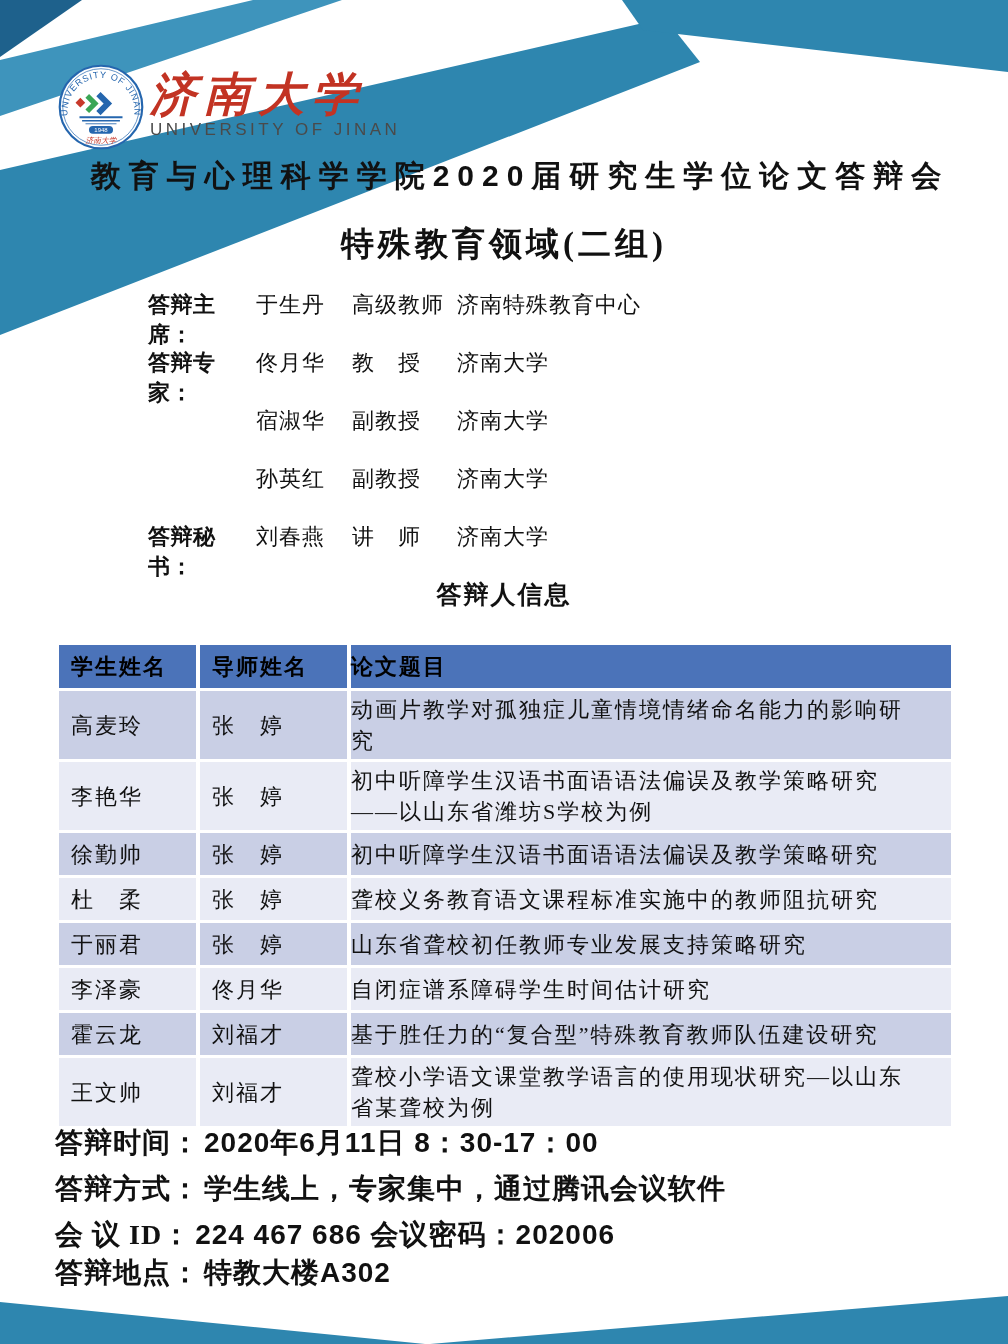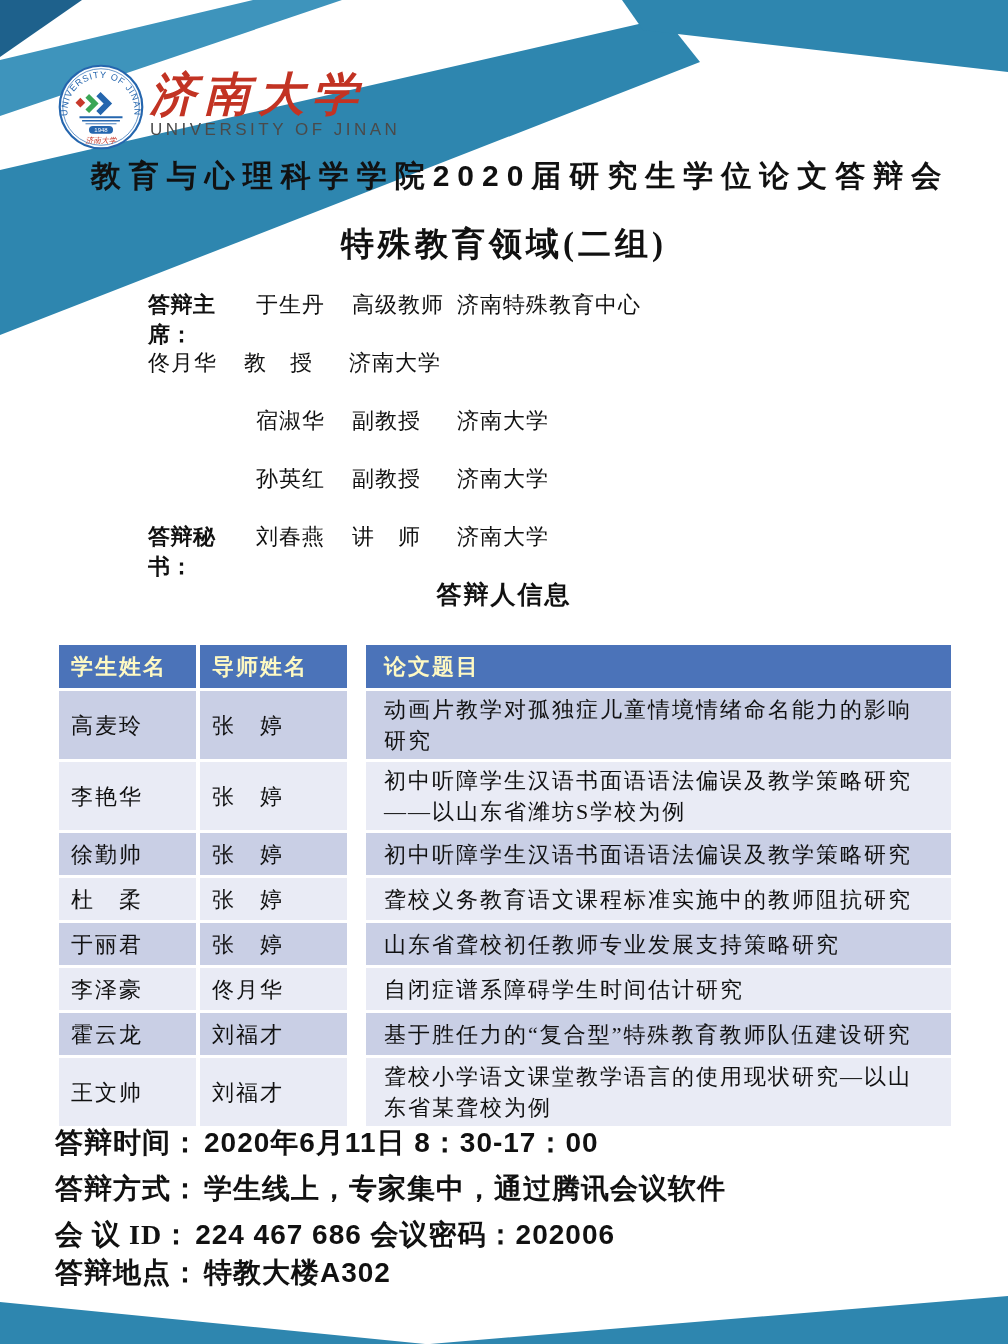--- a/index.html
+++ b/index.html
@@ -34,22 +34,22 @@
   .c-row{display:flex;height:58px;align-items:flex-start;font-size:22px;}
   .c-label{width:108px;font-weight:bold;letter-spacing:0.5px;}
   .c-name{width:96px;letter-spacing:1px;}
   .c-title{width:105px;letter-spacing:1px;}
   .c-org{letter-spacing:1px;}
   
   .table{position:absolute;left:59px;top:645px;width:892px;}
   .t-row{display:grid;grid-template-columns:137px 147px 1fr;column-gap:4px;margin-bottom:3px;}
   .t-cell{min-height:42px;display:flex;align-items:center;font-size:22px;
           letter-spacing:2px;line-height:31px;padding:3px 4px 3px 12px;box-sizing:border-box;}
-  .t-cell.c3{padding-right:26px;padding-left:18px;margin-left:15px;}
-  .t-head .t-cell{background:#4B73B9;color:#fef9c3;font-weight:bold;min-height:43px;}
+  .t-cell.c3{padding-right:26px;padding-left:0;}
+  .t-head .t-cell{background:#4B73B9;color:#000000;font-weight:bold;min-height:43px;}
   .t-row.shade-a .t-cell{background:#C9CFE5;}
   .t-row.shade-b .t-cell{background:#E9EBF5;}
   
   .footer{position:absolute;left:55px;top:1128px;font-size:28px;}
   .f-line{line-height:30px;display:flex;}
   .f-l1{margin-bottom:16px;} .f-l2{margin-bottom:16px;} .f-l3{margin-bottom:8px;}
   .f-label{font-weight:bold;letter-spacing:1px;}
   .f-value{font-weight:bold;font-family:"Liberation Sans",sans-serif;letter-spacing:1px;margin-left:4px;}
 </style>
 </head>
@@ -94,20 +94,21 @@
   <div class="subtitle">特殊教育领域(二组)</div>
 
   <div class="committee">
     <div class="c-row">
       <span class="c-label">答辩主席：</span>
       <span class="c-name">于生丹</span>
       <span class="c-title">高级教师</span>
       <span class="c-org">济南特殊教育中心</span>
     </div>
     <div class="c-row">
+      <span class="c-label">答辩专家：</span>
       <span class="c-name">佟月华</span>
       <span class="c-title">教　授</span>
       <span class="c-org">济南大学</span>
     </div>
     <div class="c-row">
       <span class="c-label"></span>
       <span class="c-name">宿淑华</span>
       <span class="c-title">副教授</span>
       <span class="c-org">济南大学</span>
     </div>

